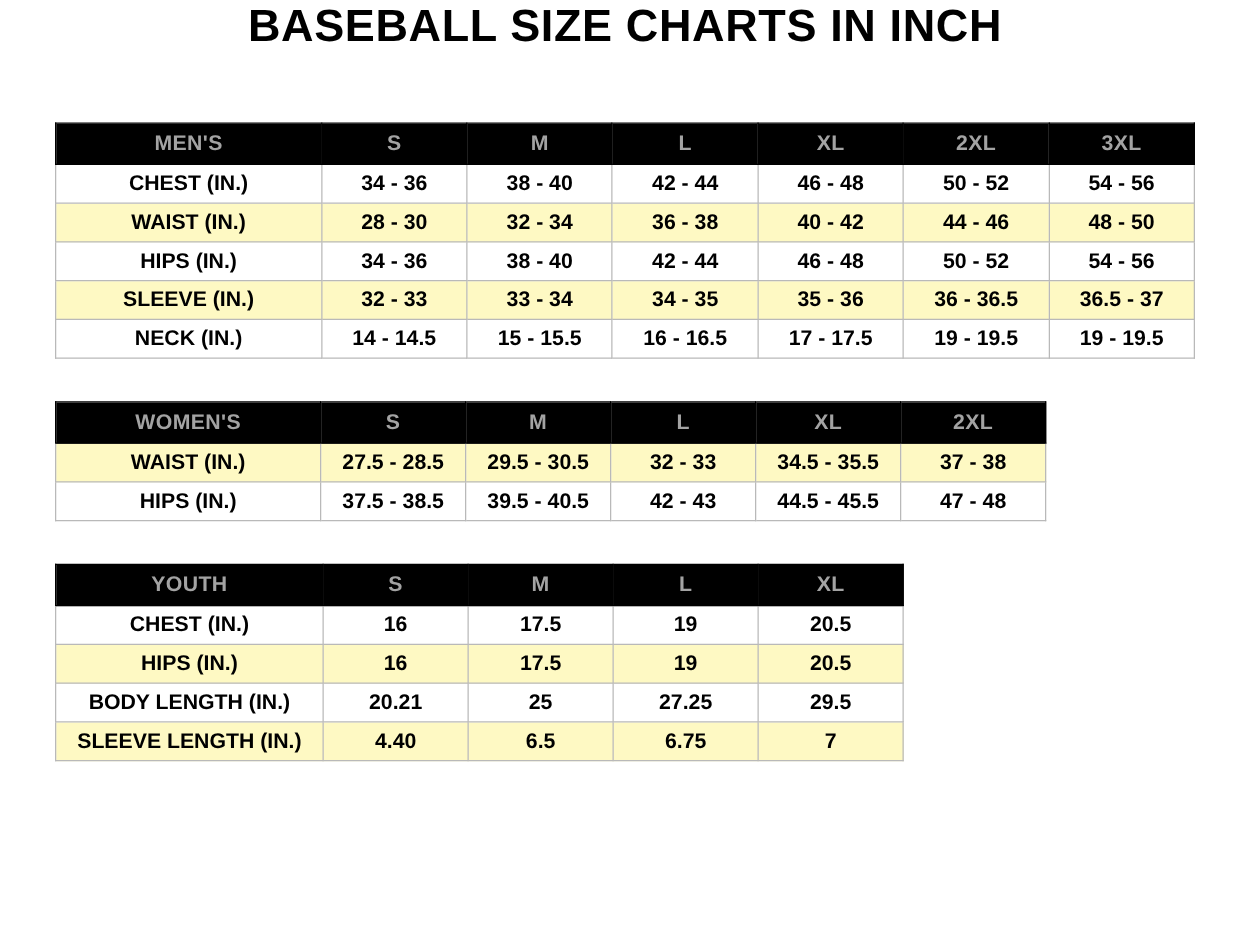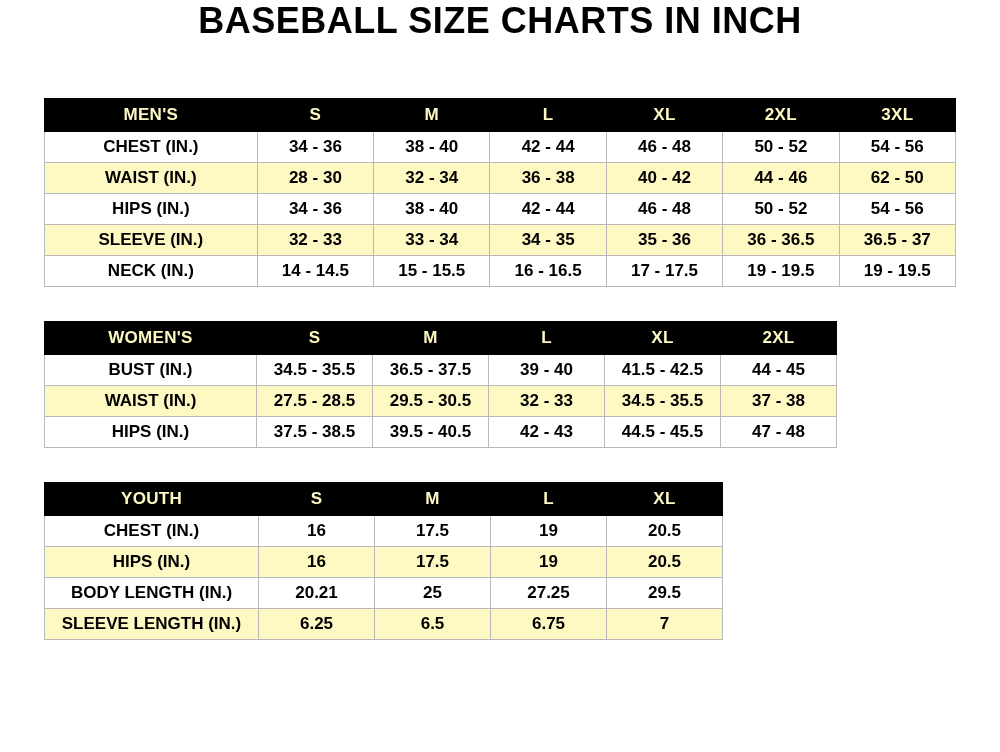--- a/index.html
+++ b/index.html
@@ -44,21 +44,21 @@
     font-weight: bold;
     height: 31px;
     padding: 0 4px;
     box-sizing: border-box;
     background: #ffffff;
     color: #000000;
     white-space: nowrap;
   }
   table.size-table thead th {
     background: #000000;
-    color: #fef9c3;
+    color: #a3a3a3;
     border: 1px solid #000000;
     font-size: 17px;
     letter-spacing: 0.3px;
     height: 33px;
   }
   table.size-table tbody tr.alt td {
     background: #fef9c3;
   }
   table.size-table td.rowlabel, table.size-table th.rowlabel {
     text-align: center;
@@ -119,21 +119,21 @@
           <td>50 - 52</td>
           <td>54 - 56</td>
         </tr>
         <tr class="alt">
           <td class="rowlabel">WAIST (IN.)</td>
           <td>28 - 30</td>
           <td>32 - 34</td>
           <td>36 - 38</td>
           <td>40 - 42</td>
           <td>44 - 46</td>
-          <td>62 - 50</td>
+          <td>48 - 50</td>
         </tr>
         <tr>
           <td class="rowlabel">HIPS (IN.)</td>
           <td>34 - 36</td>
           <td>38 - 40</td>
           <td>42 - 44</td>
           <td>46 - 48</td>
           <td>50 - 52</td>
           <td>54 - 56</td>
         </tr>
@@ -171,28 +171,20 @@
         <tr>
           <th class="rowlabel">WOMEN'S</th>
           <th>S</th>
           <th>M</th>
           <th>L</th>
           <th>XL</th>
           <th>2XL</th>
         </tr>
       </thead>
       <tbody>
-        <tr>
-          <td class="rowlabel">BUST (IN.)</td>
-          <td>34.5 - 35.5</td>
-          <td>36.5 - 37.5</td>
-          <td>39 - 40</td>
-          <td>41.5 - 42.5</td>
-          <td>44 - 45</td>
-        </tr>
         <tr class="alt">
           <td class="rowlabel">WAIST (IN.)</td>
           <td>27.5 - 28.5</td>
           <td>29.5 - 30.5</td>
           <td>32 - 33</td>
           <td>34.5 - 35.5</td>
           <td>37 - 38</td>
         </tr>
         <tr>
           <td class="rowlabel">HIPS (IN.)</td>
@@ -239,21 +231,21 @@
         </tr>
         <tr>
           <td class="rowlabel">BODY LENGTH (IN.)</td>
           <td>20.21</td>
           <td>25</td>
           <td>27.25</td>
           <td>29.5</td>
         </tr>
         <tr class="alt">
           <td class="rowlabel">SLEEVE LENGTH (IN.)</td>
-          <td>6.25</td>
+          <td>4.40</td>
           <td>6.5</td>
           <td>6.75</td>
           <td>7</td>
         </tr>
       </tbody>
     </table>
 
   </div>
 </div>
 

